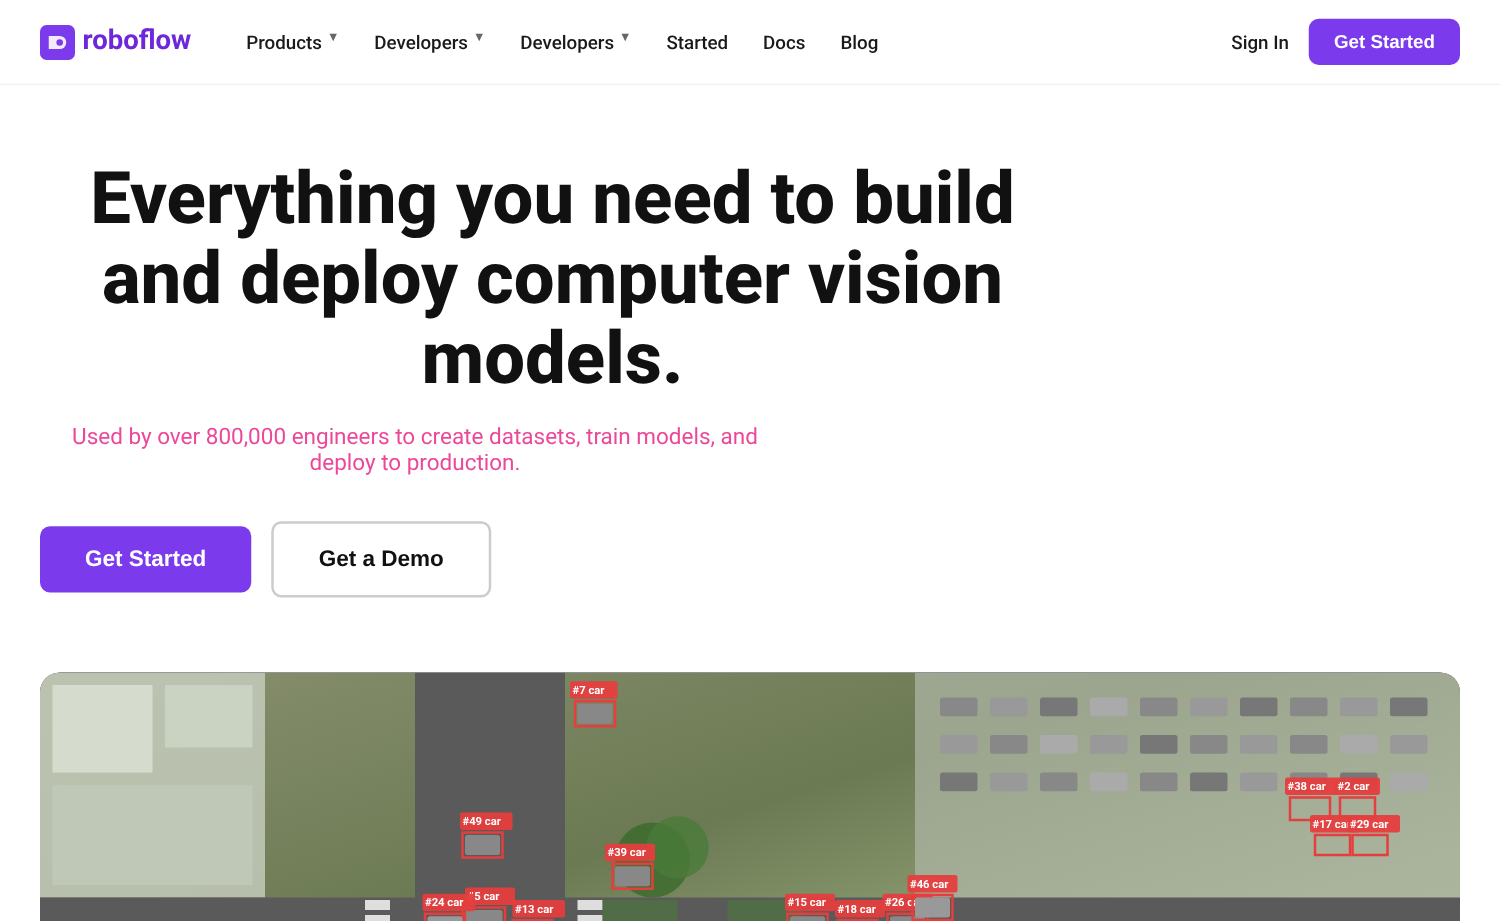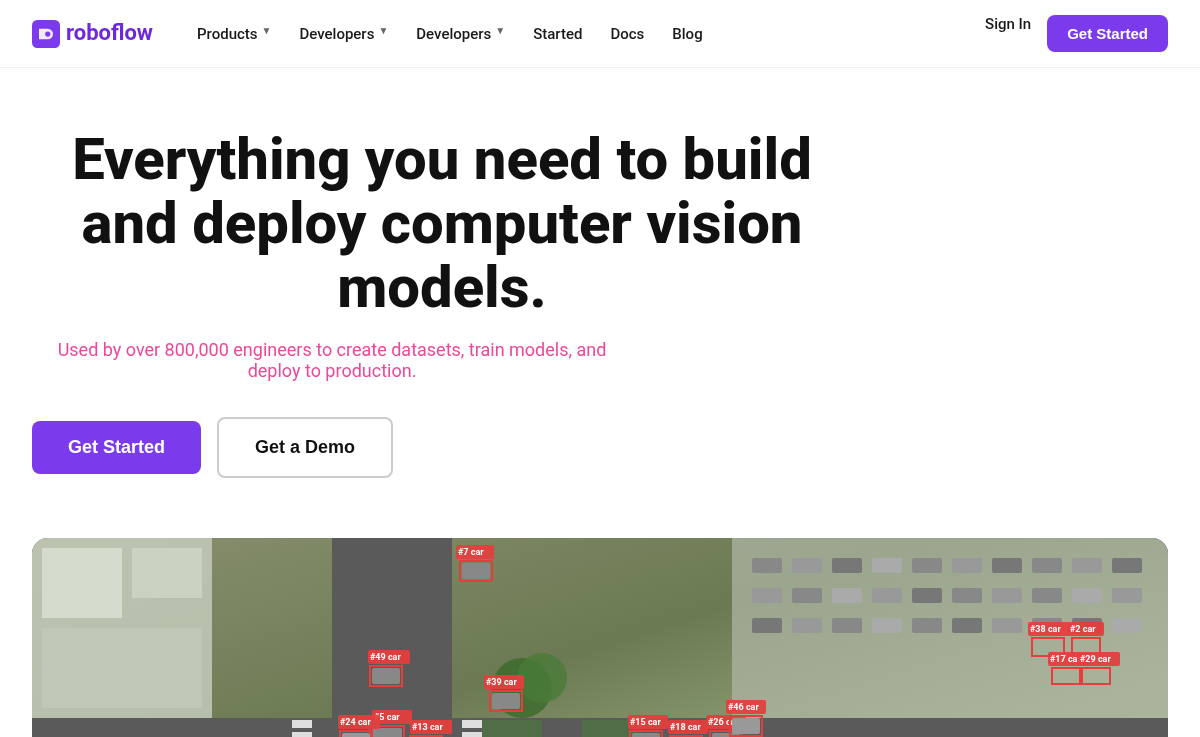--- a/index.html
+++ b/index.html
@@ -64,20 +64,21 @@
       text-decoration: none;
     }
 
     .chevron {
       font-size: 10px;
       color: #666;
     }
 
     .nav-right {
       display: flex;
+      align-items: center;
       gap: 16px;
       margin-left: auto;
     }
 
     .sign-in {
       font-size: 15px;
       font-weight: 500;
       color: #1a1a1a;
       cursor: pointer;
       text-decoration: none;

